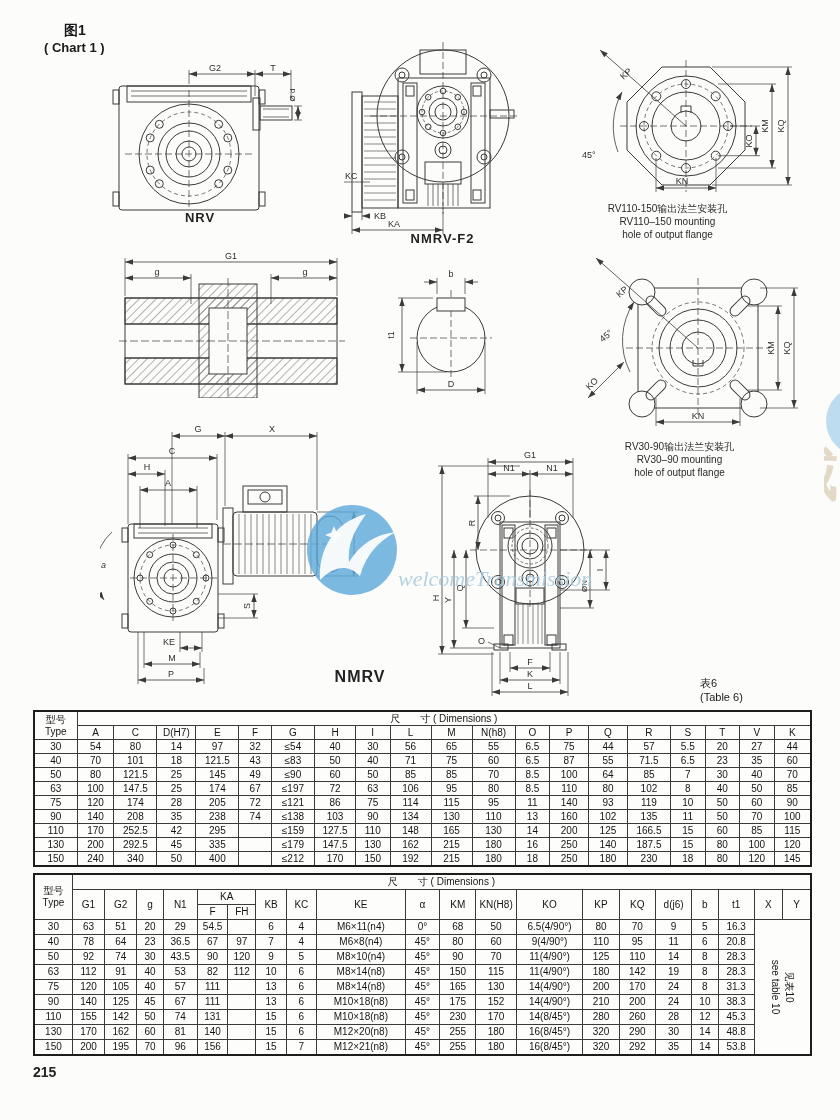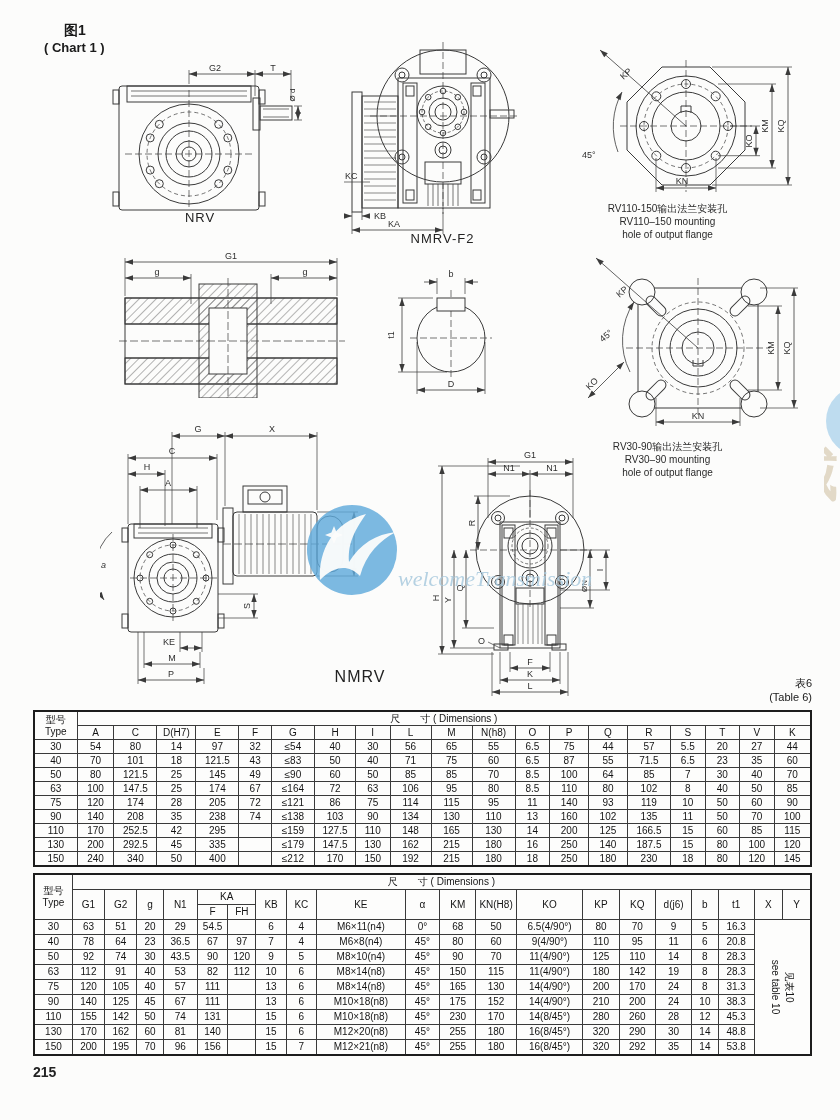--- a/index.html
+++ b/index.html
@@ -1,25 +1,25 @@
 <!DOCTYPE html>
 <html><head>
 <meta charset="utf-8">
 <style>
   html,body{margin:0;padding:0;background:#e8e8e8;}
   #page{position:relative;width:840px;height:1120px;background:#fcfcfb;overflow:hidden;
         font-family:"Liberation Sans","DejaVu Sans",sans-serif;color:#1c1c1c;}
   .abs{position:absolute;}
   svg{display:block;}
   svg text{font-family:"Liberation Sans","DejaVu Sans",sans-serif;fill:#2e2e2e;stroke:none;}
-  .cap{position:absolute;text-align:center;font-weight:normal;font-size:13px;letter-spacing:1px;color:#222;}
+  .cap{position:absolute;text-align:center;font-weight:bold;font-size:13px;letter-spacing:1px;color:#222;}
   .smallcap{position:absolute;text-align:center;font-size:10px;line-height:1.3;color:#2a2a2a;}
   .chartlbl{position:absolute;left:44px;top:22px;font-size:13px;font-weight:bold;color:#1a1a1a;line-height:1.25;}
   .chartlbl .l1{padding-left:20px;font-size:14px;}
-  .tbl-label{position:absolute;left:700px;top:676px;width:112px;text-align:right;font-size:11px;line-height:1.3;color:#1a1a1a;}
+  .tbl-label{position:absolute;left:700px;top:676px;width:112px;text-align:left;font-size:11px;line-height:1.3;color:#1a1a1a;}
   .tblwrap{position:absolute;left:33px;width:779px;}
   table{border-collapse:collapse;table-layout:fixed;width:100%;font-size:10px;color:#141414;
         border:2px solid #1d1d1d;background:#fdfdfc;}
   th,td{border:1px solid #3a3a3a;text-align:center;vertical-align:middle;padding:0;
         font-weight:normal;height:13px;line-height:1.15;overflow:hidden;white-space:nowrap;}
   #t2 th,#t2 td{height:14px;}
   .typehead{line-height:1.2;}
   td.vcell{position:relative;}
   .vtext{position:absolute;left:50%;top:50%;transform:translate(-50%,-50%) rotate(90deg);
          white-space:nowrap;font-size:10px;line-height:1.35;text-align:center;}
@@ -286,21 +286,21 @@
       <path d="M88,148 V176 M172,148 V176" stroke-width="0.7"></path>
       <path d="M88,172 H172" stroke-width="0.8" marker-start="url(#fs-s)" marker-end="url(#fs-e)"></path>
     </g>
     <text x="0" y="0" font-size="9" text-anchor="middle" transform="translate(56,44) rotate(-41)">KP</text>
     <text x="0" y="0" font-size="9" text-anchor="middle" transform="translate(40,88) rotate(-41)">45°</text>
     <text x="0" y="0" font-size="9" text-anchor="middle" transform="translate(26,136) rotate(-45)">KO</text>
     <text x="0" y="0" font-size="9" text-anchor="middle" transform="translate(206,98) rotate(-90)">KM</text>
     <text x="0" y="0" font-size="9" text-anchor="middle" transform="translate(222,98) rotate(-90)">KQ</text>
     <text x="130" y="169" font-size="9" text-anchor="middle">KN</text>
   </svg>
-  <div class="smallcap" style="left:560px;top:440px;width:215px">
+  <div class="smallcap" style="left:572px;top:440px;width:215px">
     <div>RV30-90输出法兰安装孔</div>
     <div>RV30–90 mounting</div>
     <div>hole of output flange</div>
   </div>
 
   <svg class="abs" style="left:100px;top:416px" width="368" height="274" viewBox="0 0 368 274">
     <defs>
       <marker id="nm-e" markerWidth="9" markerHeight="7" refX="8.5" refY="3" orient="auto" markerUnits="userSpaceOnUse">
           <path d="M0.5,0.3L8.5,3L0.5,5.7Z" fill="#3a3a3a"></path>
         </marker>
@@ -583,21 +583,21 @@
             <td>40</td>
             <td>70</td>
           </tr>
           <tr>
             <td>63</td>
             <td>100</td>
             <td>147.5</td>
             <td>25</td>
             <td>174</td>
             <td>67</td>
-            <td>≤164</td>
+            <td>≤197</td>
             <td>72</td>
             <td>63</td>
             <td>106</td>
             <td>95</td>
             <td>80</td>
             <td>8.5</td>
             <td>110</td>
             <td>80</td>
             <td>102</td>
             <td>8</td>

